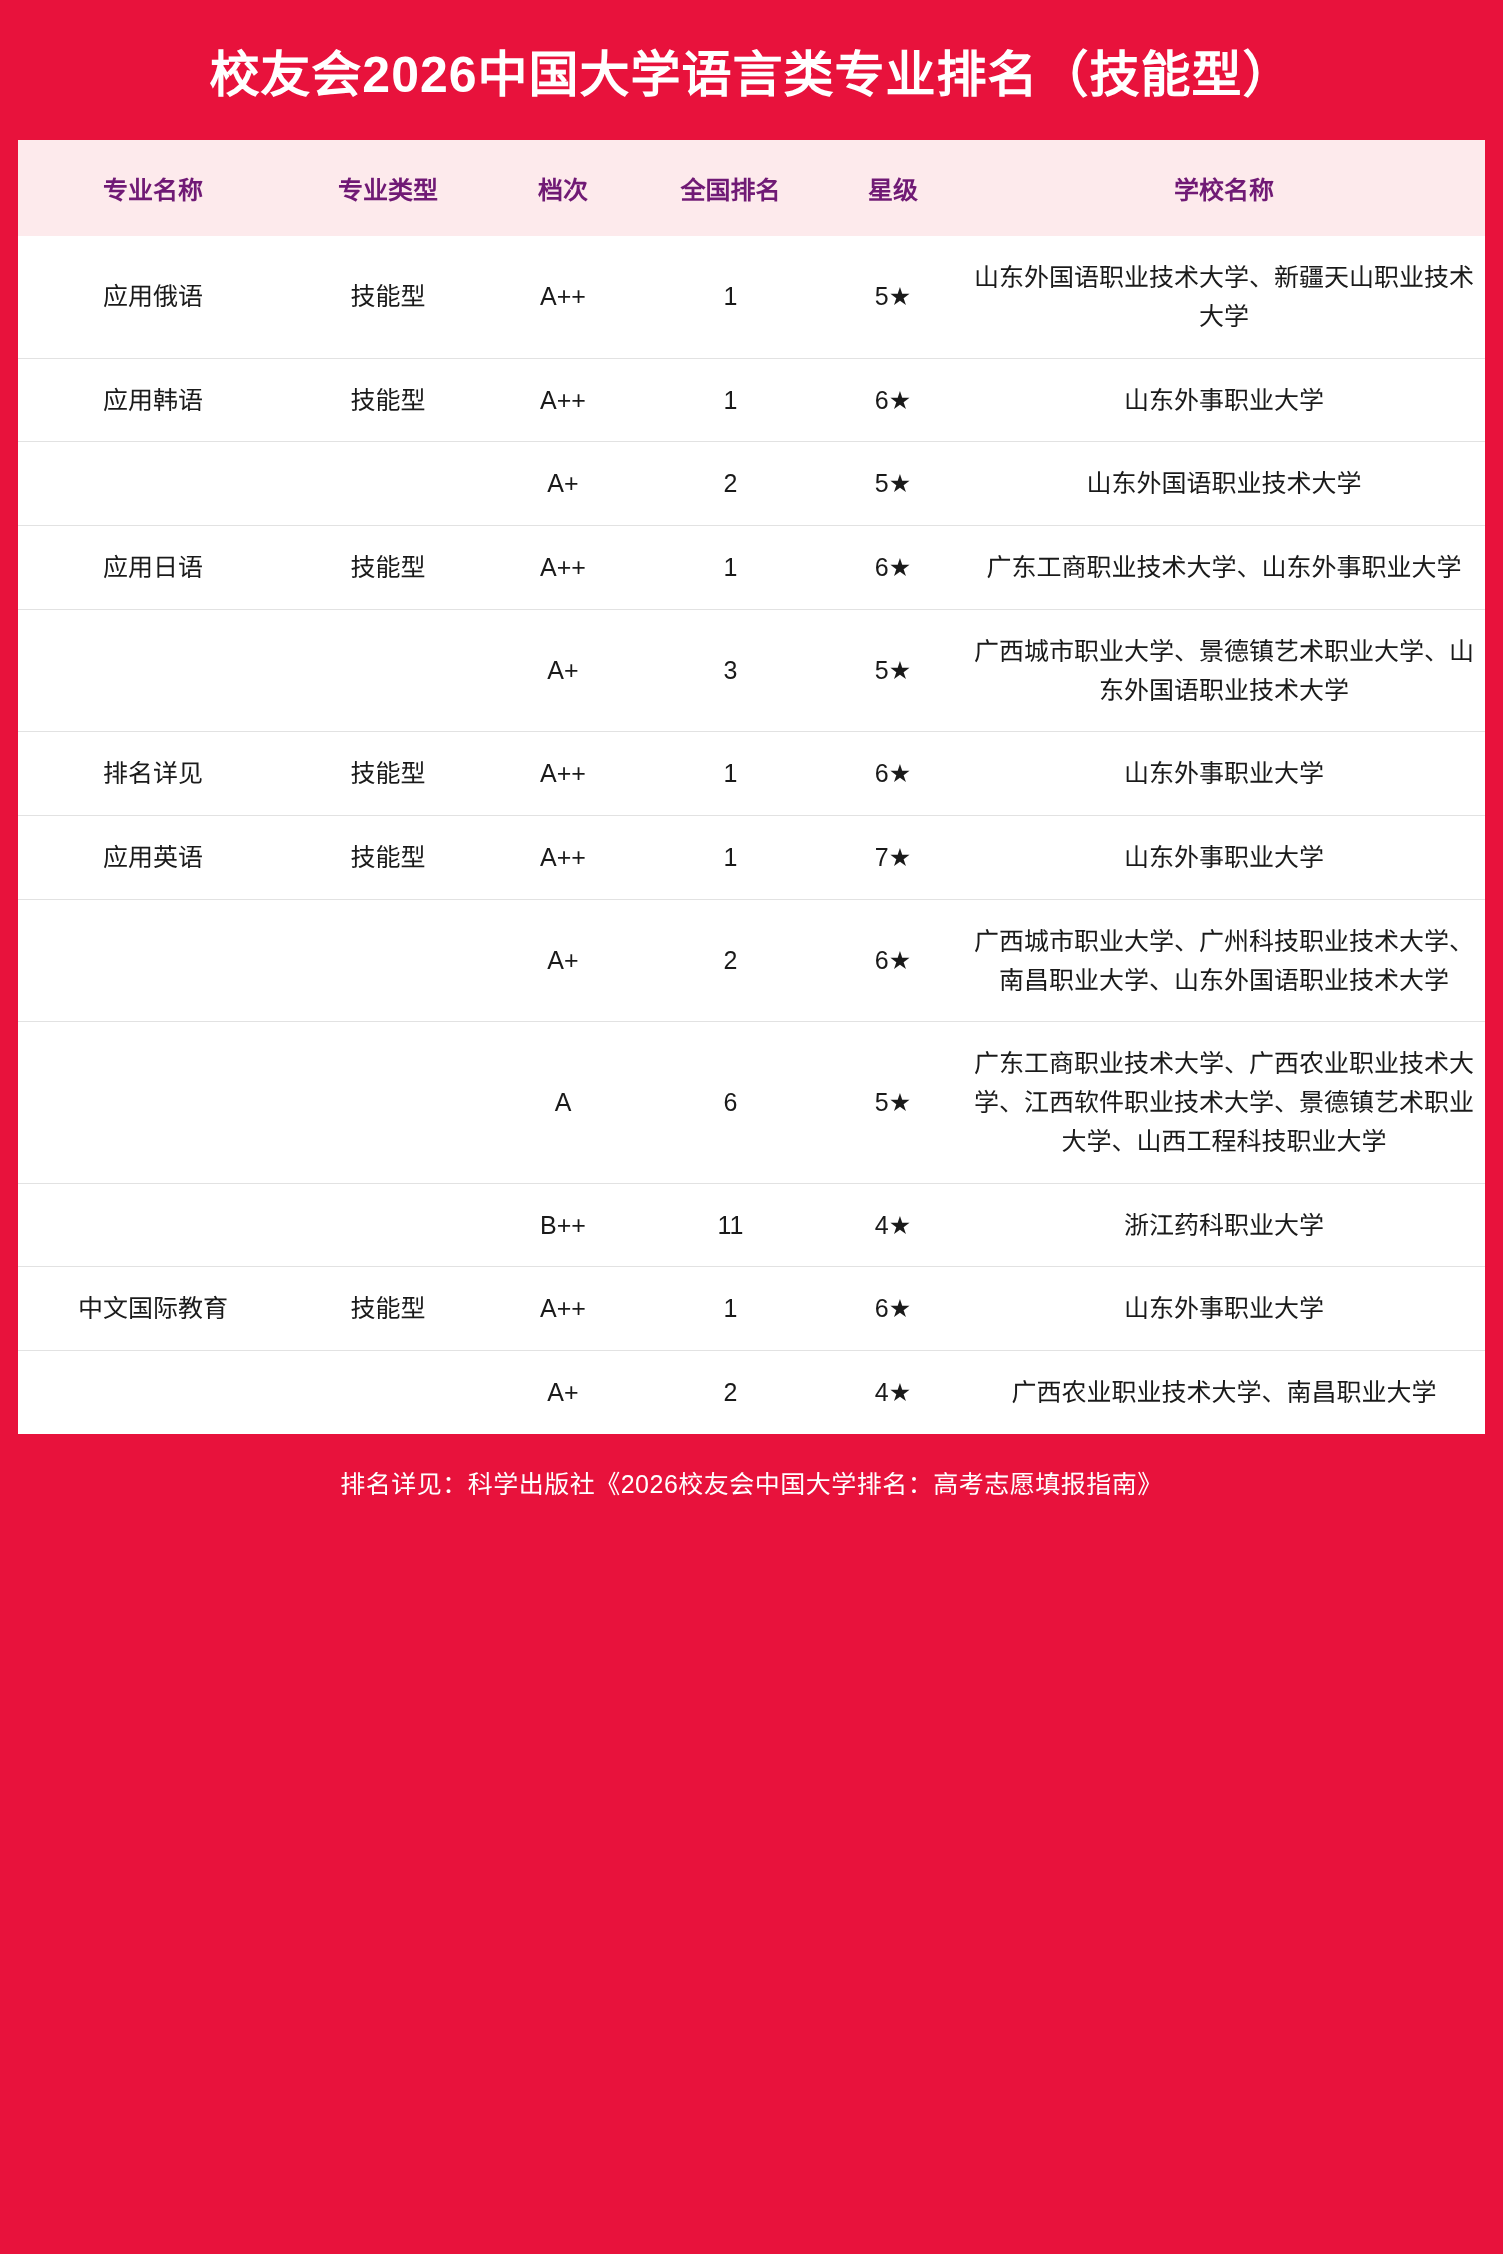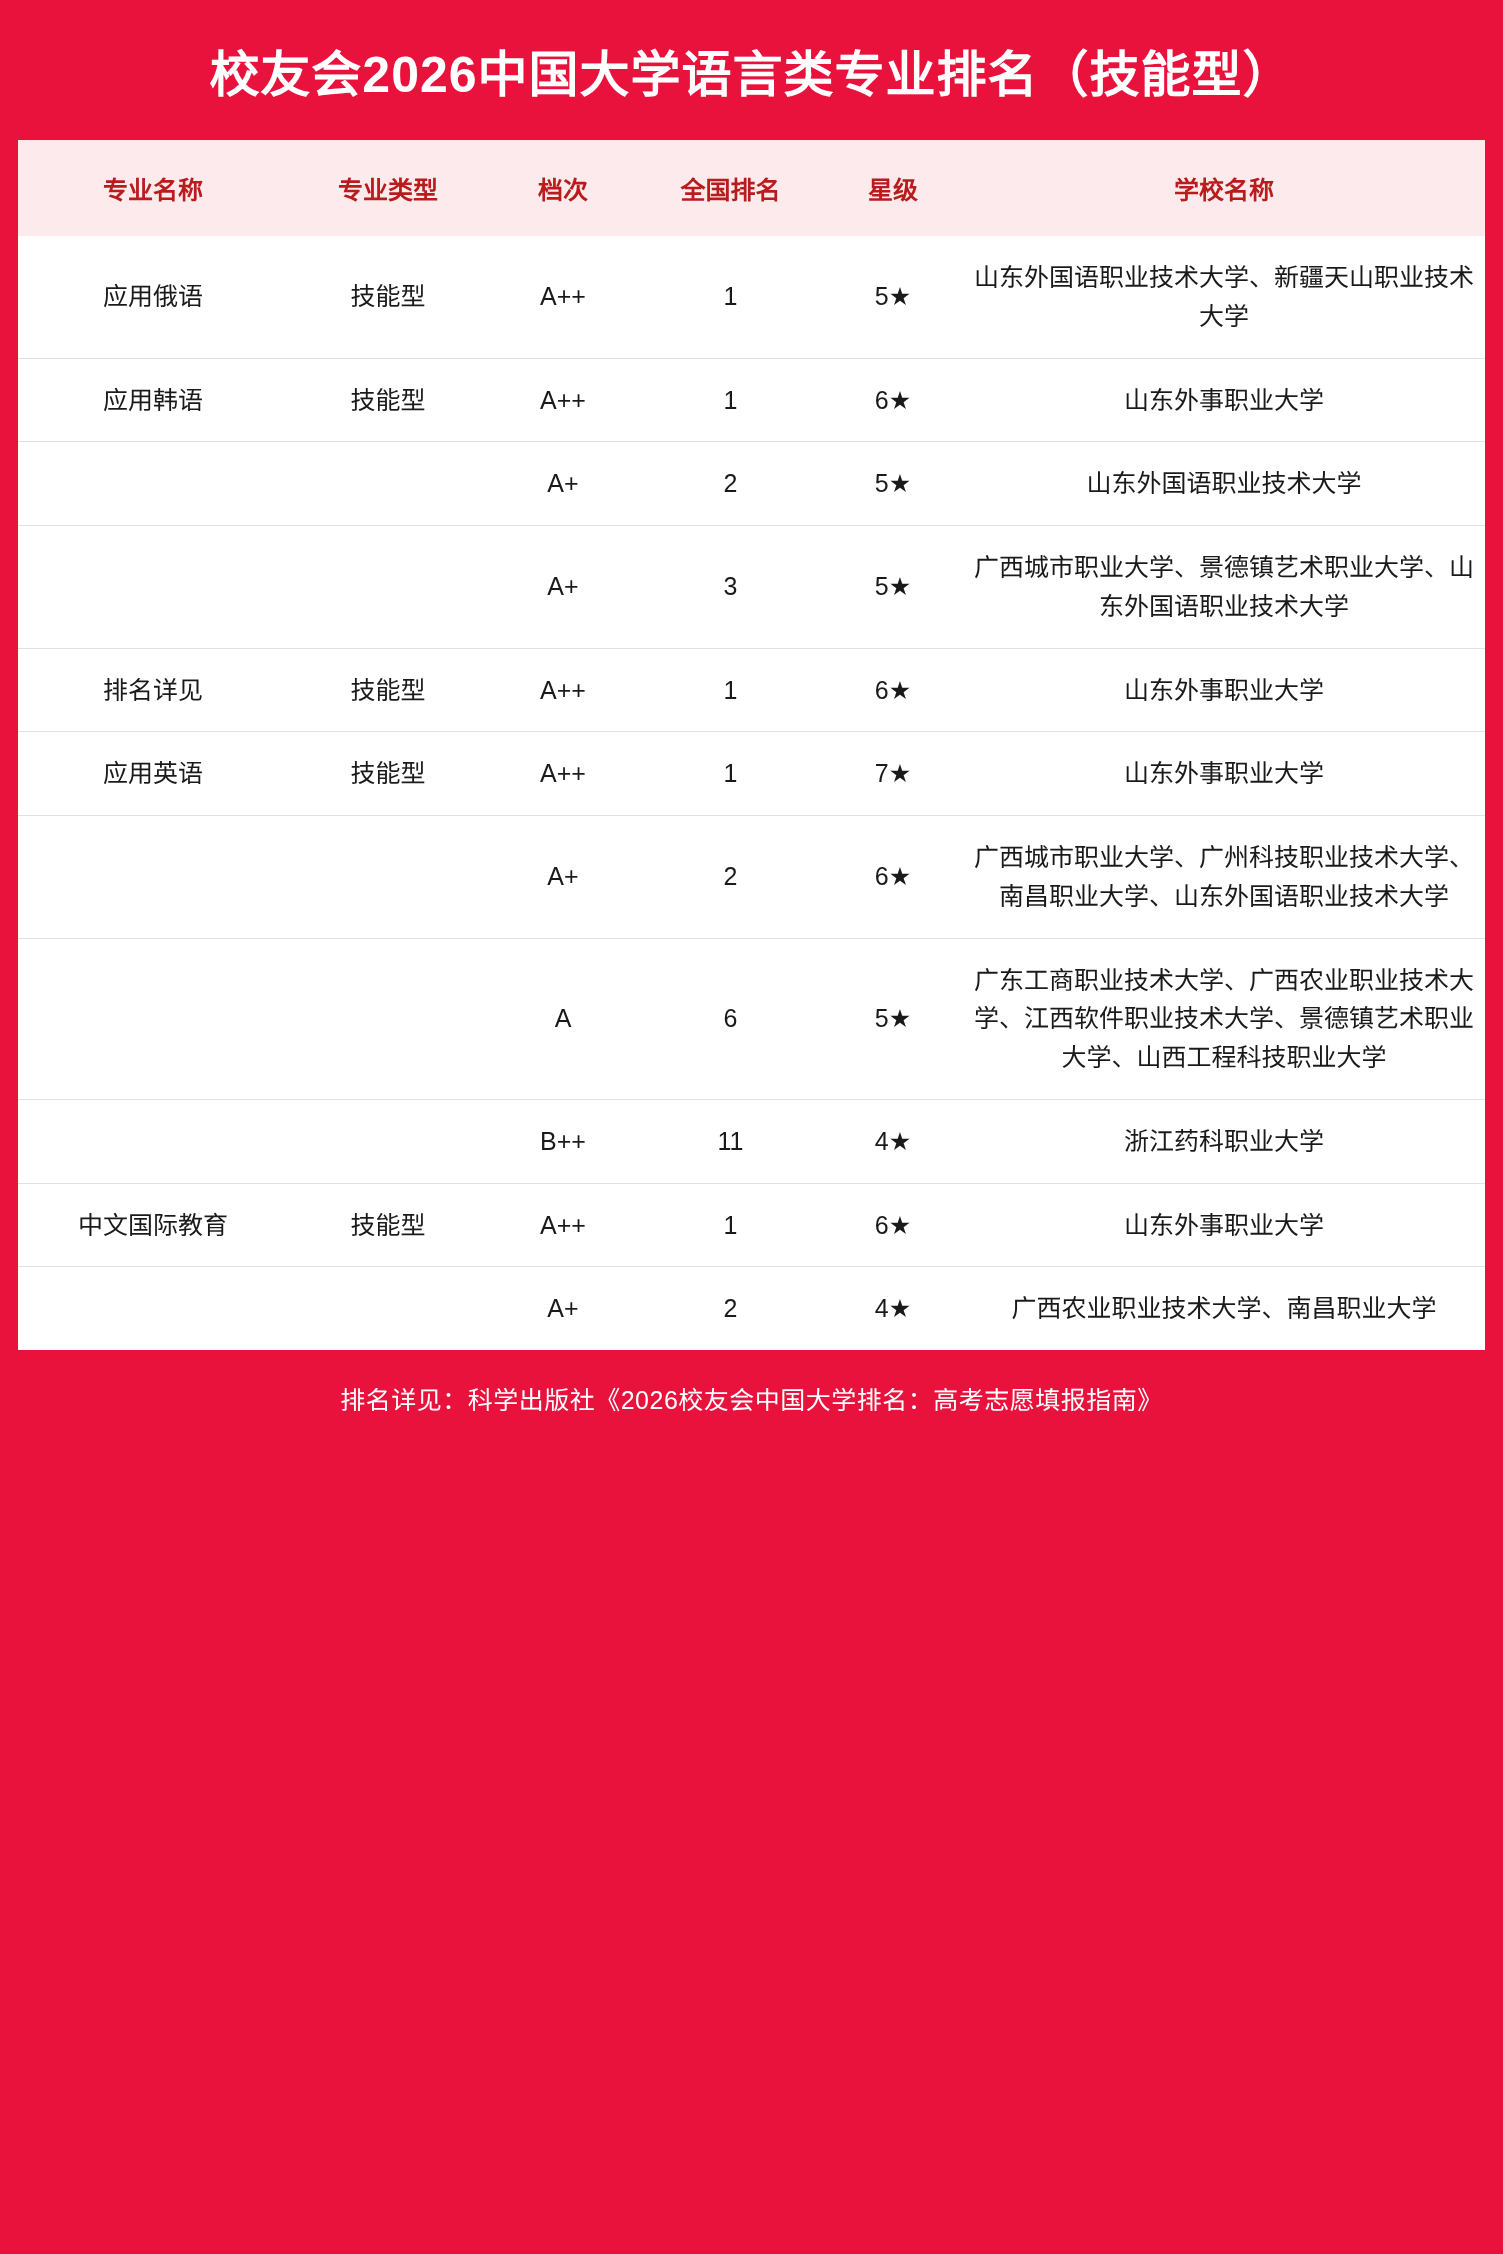--- a/index.html
+++ b/index.html
@@ -38,21 +38,21 @@
     width: 100%;
     box-sizing: border-box;
   }
   table.rank {
     width: 100%;
     border-collapse: collapse;
     table-layout: fixed;
   }
   table.rank thead th {
     background: #fdeaec;
-    color: #b91c1c;
+    color: #701a75;
     font-size: 25px;
     font-weight: bold;
     padding: 30px 0;
     text-align: center;
     border: none;
   }
   table.rank tbody td {
     border-top: 1px solid #e2e2e2;
     padding: 22px 6px;
     font-size: 25px;
@@ -140,20 +140,28 @@
         </tr>
         <tr>
           <td></td>
           <td></td>
           <td>A+</td>
           <td>2</td>
           <td>5★</td>
           <td class="school">山东外国语职业技术大学</td>
         </tr>
         <tr>
+          <td>应用日语</td>
+          <td>技能型</td>
+          <td>A++</td>
+          <td>1</td>
+          <td>6★</td>
+          <td class="school">广东工商职业技术大学、山东外事职业大学</td>
+        </tr>
+        <tr>
           <td></td>
           <td></td>
           <td>A+</td>
           <td>3</td>
           <td>5★</td>
           <td class="school">广西城市职业大学、景德镇艺术职业大学、山东外国语职业技术大学</td>
         </tr>
         <tr>
           <td>排名详见</td>
           <td>技能型</td>

